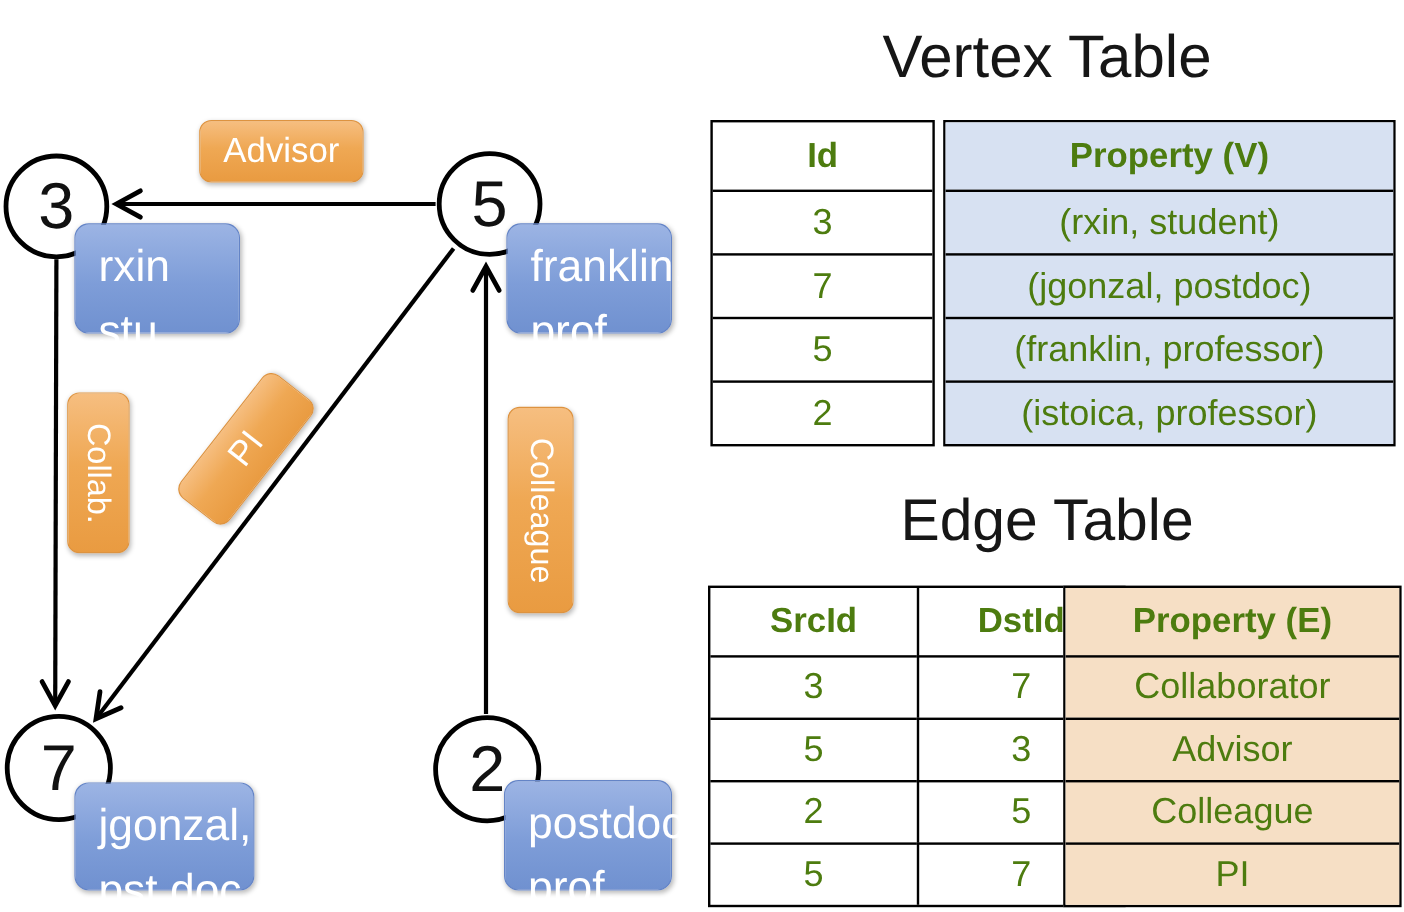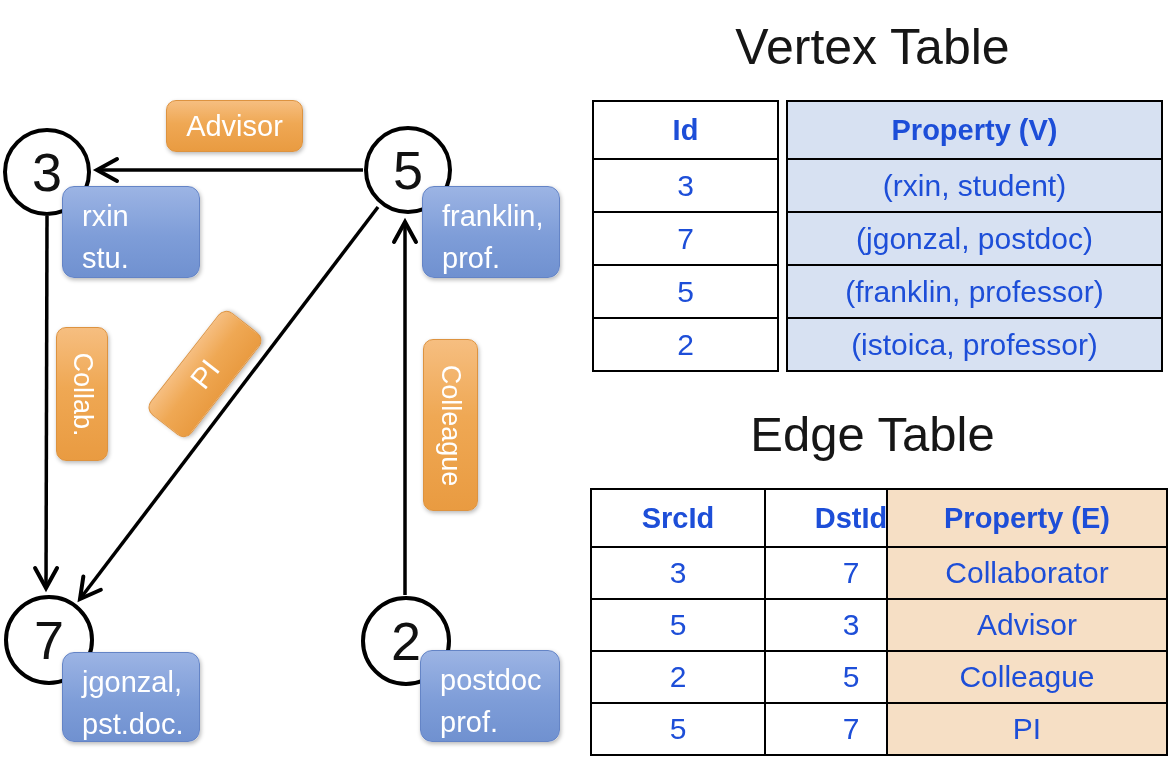--- a/index.html
+++ b/index.html
@@ -37,32 +37,32 @@
     color: #fff; font-size: 29px; z-index: 3; white-space: nowrap;
   }
   .pill .vtext { transform: rotate(90deg); white-space: nowrap; font-size: 27px; }
 
   
   .vbox {
     position: absolute;
     background: linear-gradient(180deg, #9CB4E4 0%, #7E9DD8 55%, #7091D0 100%);
     border: 1px solid #6484C6; border-radius: 12px;
     box-shadow: 1px 2px 4px rgba(0,0,0,0.28);
-    color: #fff; font-size: 29px; line-height: 1.45;
+    color: #fff; font-size: 37px; line-height: 1.45;
     padding: 8px 8px 0 19px; z-index: 3; white-space: nowrap;
   }
 
   
   .tbl {
     position: absolute; border: 2px solid #000; background: #fff;
     display: grid; z-index: 2;
   }
   .tbl .cell {
     display: flex; align-items: center; justify-content: center;
-    font-size: 30px; color: #1d4ed8; border-top: 2px solid #000;
+    font-size: 30px; color: #4d7c0f; border-top: 2px solid #000;
     white-space: nowrap; overflow: hidden;
   }
   .tbl .cell.hdr { font-weight: bold; font-size: 29px; }
   .tbl .cell.first-row { border-top: none; }
   .tbl .cell.col2 { border-left: 2px solid #000; }
   .vfill { background: #D7E1F2; }
   .efill { background: #F6DFC5; }
 </style>
 </head>
 <body>
@@ -109,21 +109,21 @@
   </div>
 
   <div class="vbox" style="left:62px; top:186px; width:138px; height:92px;">
     <div>rxin</div>
     <div>stu.</div>
   </div>
   <div class="vbox" style="left:422px; top:186px; width:138px; height:92px;">
     <div>franklin,</div>
     <div>prof.</div>
   </div>
-  <div class="vbox" style="left:62px; top:652px; width:138px; height:90px;">
+  <div class="vbox" style="left:62px; top:652px; width:150px; height:90px;">
     <div>jgonzal,</div>
     <div>pst.doc.</div>
   </div>
   <div class="vbox" style="left:420px; top:650px; width:140px; height:92px;">
     <div>postdoc</div>
     <div>prof.</div>
   </div>
 
   <div class="abs big-title" style="left:585px; top:18px; width:575px; font-size:50px;">Vertex Table</div>
 

